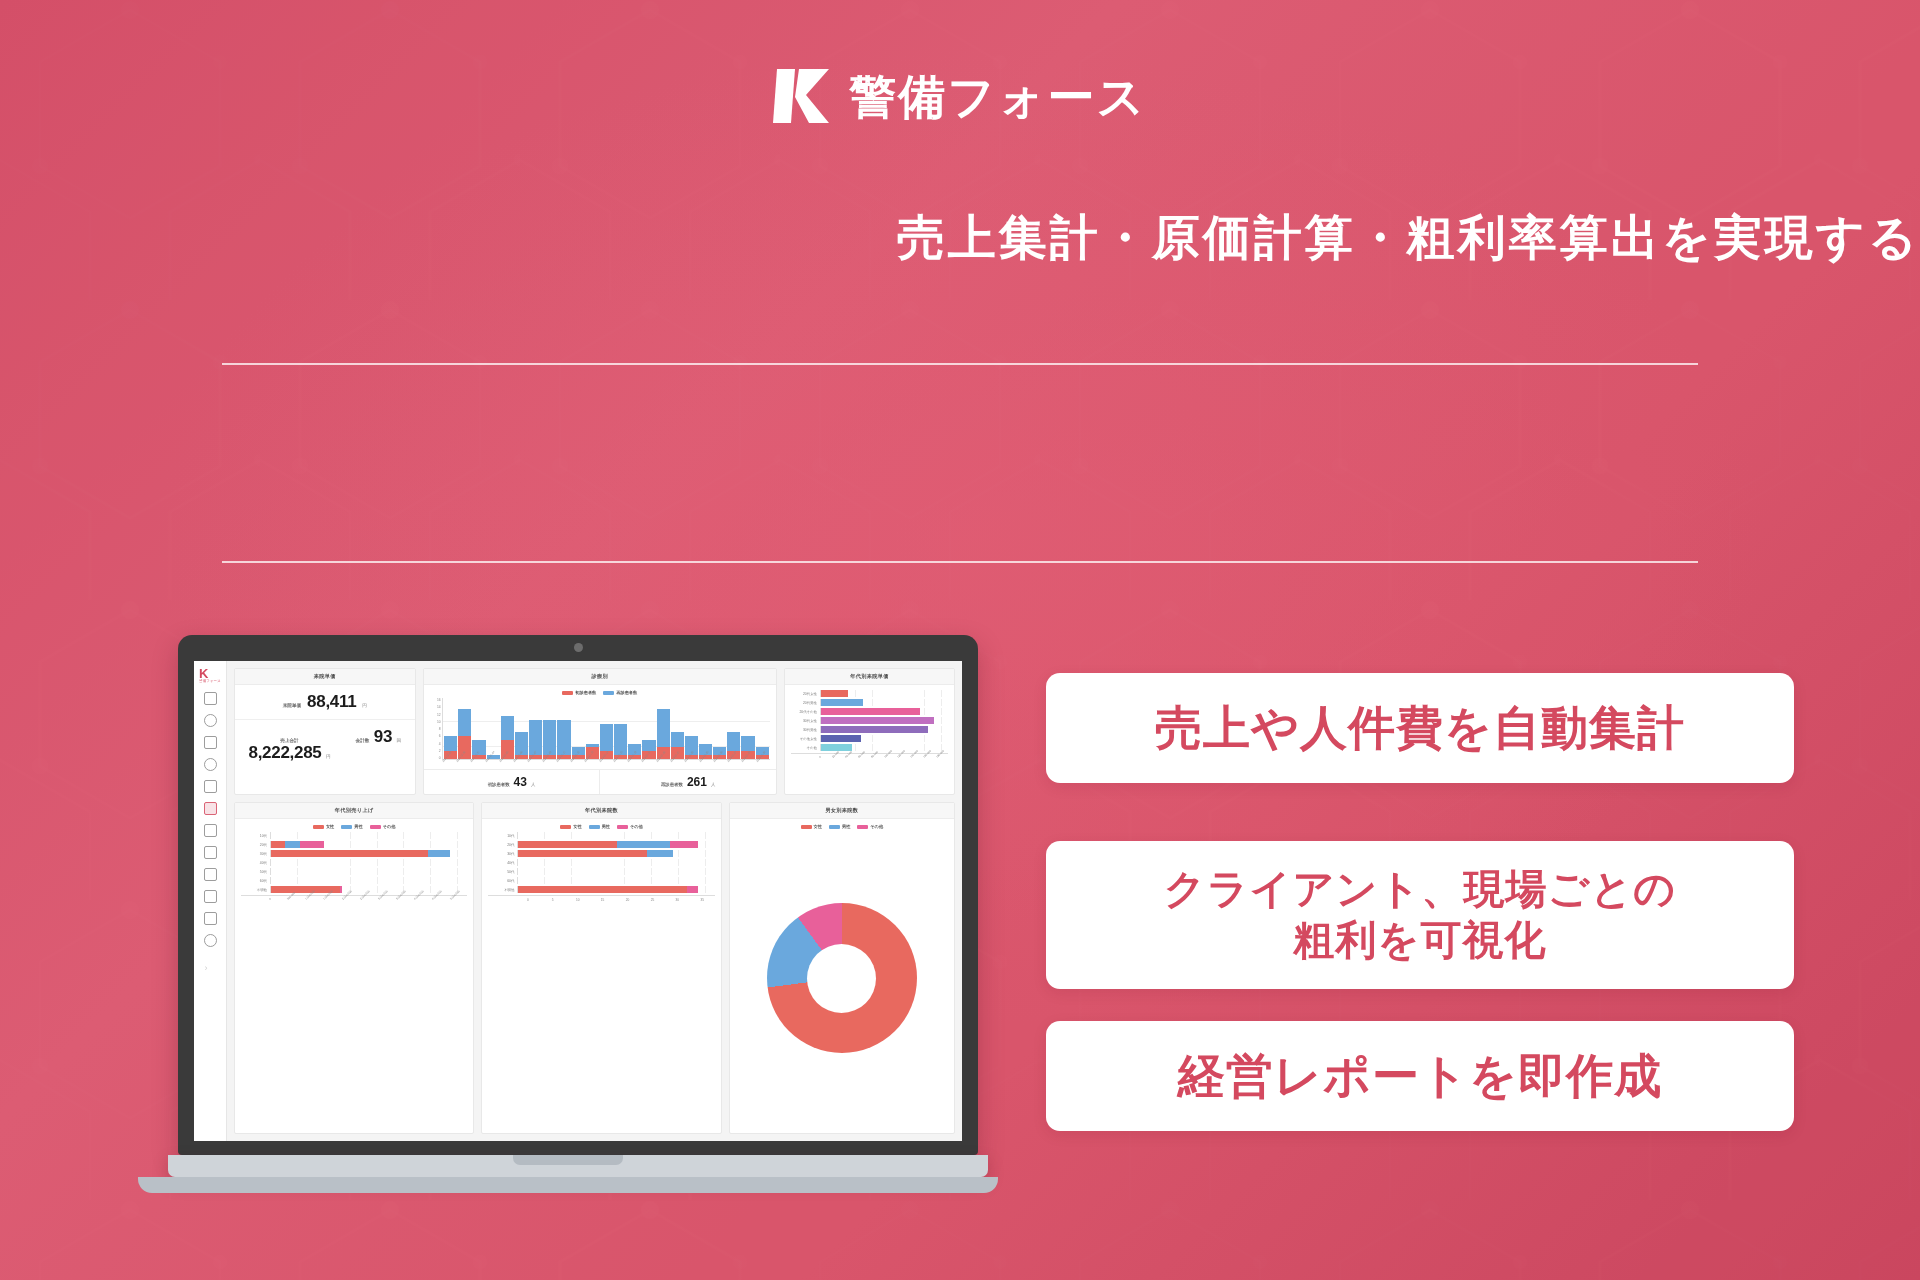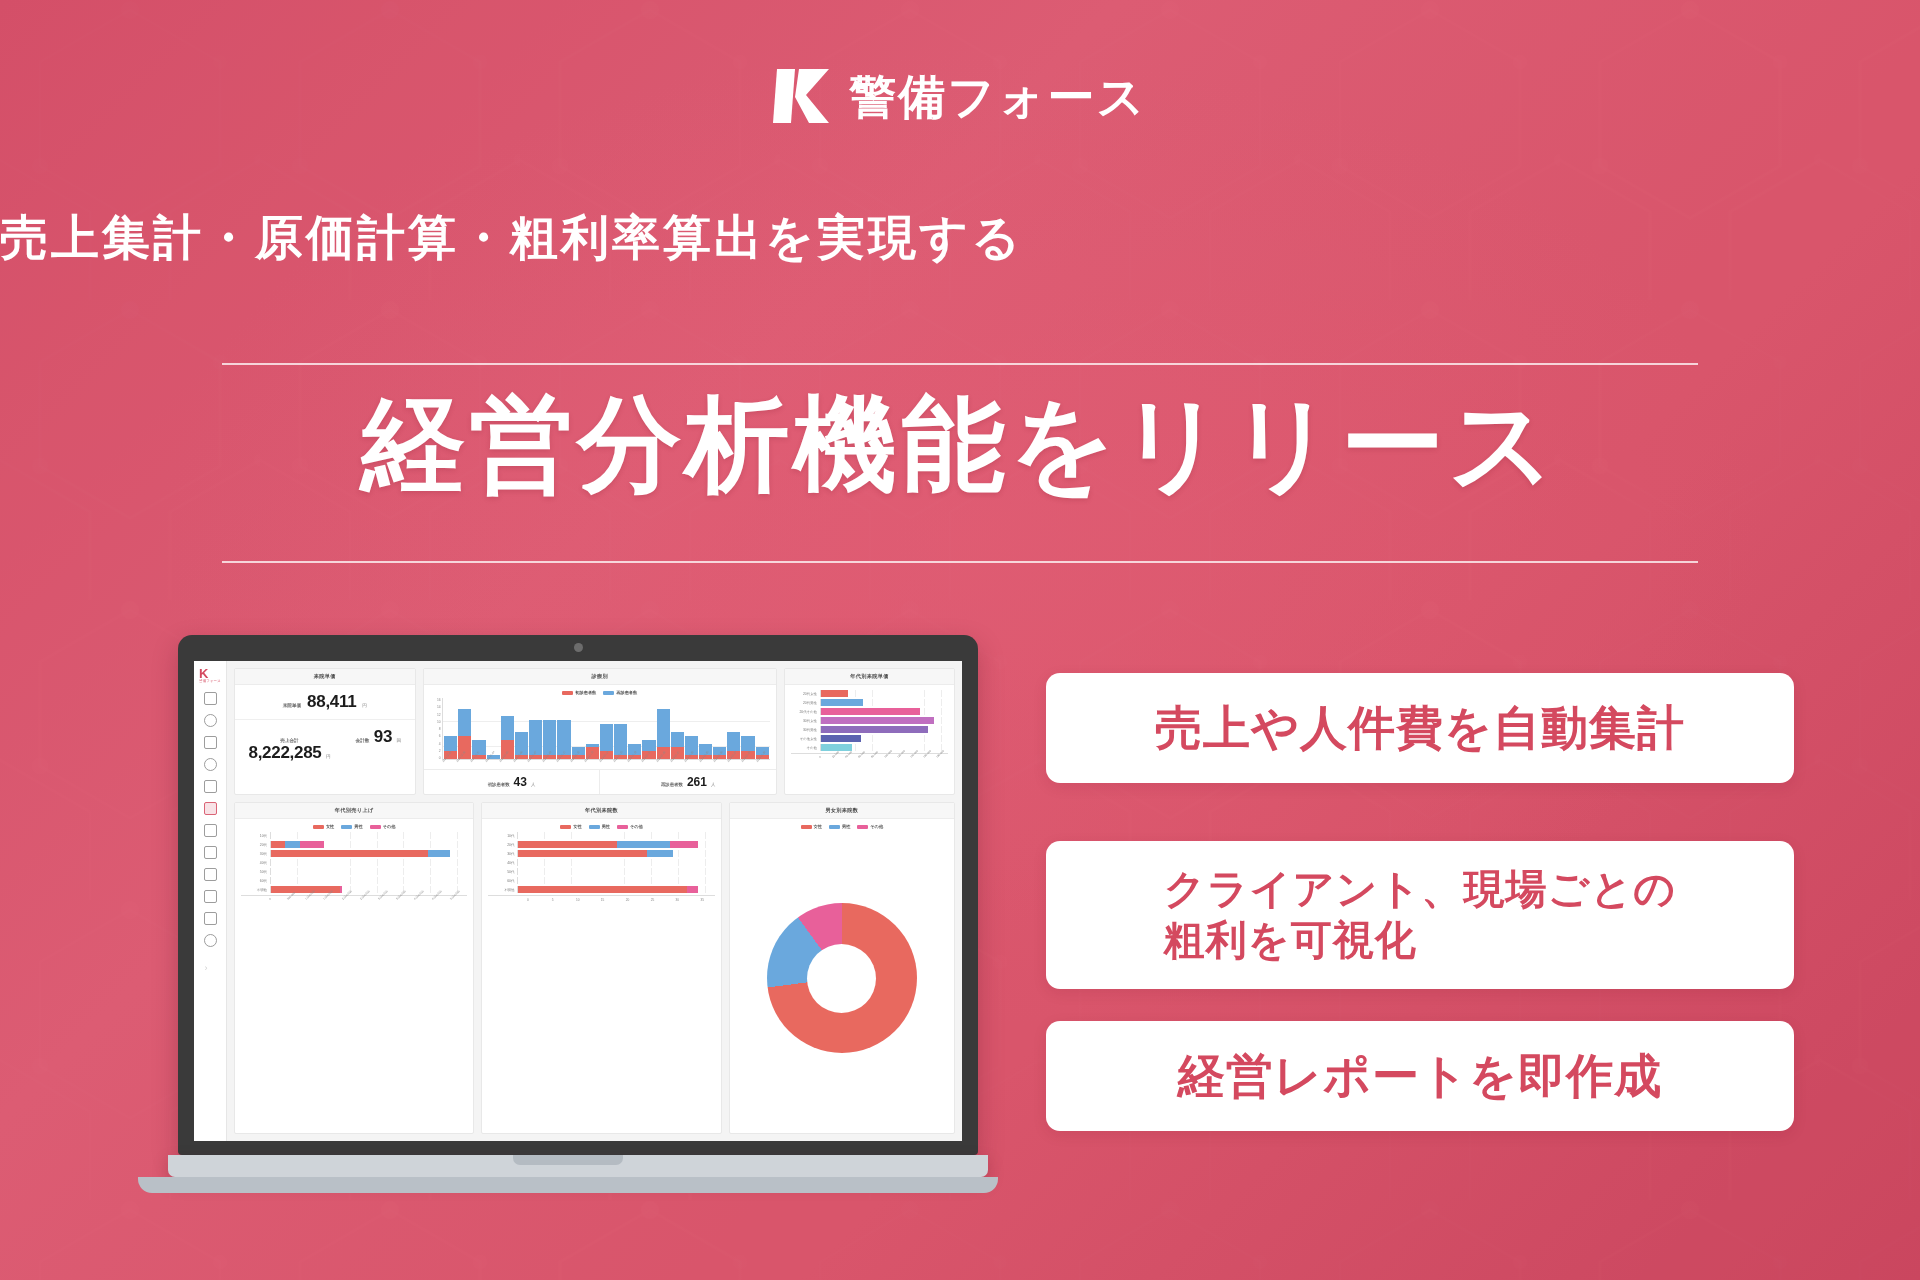--- a/index.html
+++ b/index.html
@@ -18,21 +18,21 @@
     mix-blend-mode:normal;opacity:.92;}
   #content{position:absolute;inset:0;z-index:3;margin-top:13px;}
 
   
   .logo-wrap{position:absolute;left:0;right:0;top:52px;display:flex;justify-content:center;align-items:center;gap:16px;}
   .logo-k{width:60px;height:62px;}
   .logo-text{font-size:47px;font-weight:700;color:#fff;letter-spacing:2px;line-height:1;
              font-family:"DejaVu Sans","Liberation Sans",sans-serif;}
 
   
-  .sub-title{position:absolute;left:0;right:0;top:193px;text-align:left;
+  .sub-title{position:absolute;left:0;right:0;top:193px;text-align:right;
     color:#fff;font-size:48px;font-weight:700;letter-spacing:3px;
     font-family:"DejaVu Sans","Liberation Sans",sans-serif;}
   .rule{position:absolute;height:2px;background:rgba(255,255,255,.75);left:222px;right:222px;}
   .rule.top{top:350px;}
   .rule.bottom{top:548px;}
   .main-title{position:absolute;left:0;right:0;top:372px;text-align:center;
     color:#fff;font-size:104px;font-weight:900;letter-spacing:4px;line-height:1.15;
     font-family:"DejaVu Sans","Liberation Sans",sans-serif;
     text-shadow:0 2px 5px rgba(120,20,40,.18);}
 
@@ -112,21 +112,21 @@
     transform-origin:left top;white-space:nowrap;}
   .hax.flat span{transform:none;text-align:center;font-size:3.2px;}
 
   
   .donut-wrap{flex:1;display:flex;align-items:center;justify-content:center;padding:6px 0 10px 0;}
   .donut{width:150px;height:150px;border-radius:50%;position:relative;}
   .donut::after{content:"";position:absolute;inset:27%;background:#fff;border-radius:50%;}
 
   
   .feat{position:absolute;background:#fff;border-radius:14px;
-    display:flex;align-items:center;justify-content:center;
+    display:flex;align-items:center;justify-content:center;text-align:center;
     color:#d4495f;font-weight:900;letter-spacing:1px;line-height:1.25;
     box-shadow:0 4px 14px rgba(120,20,40,.12);
     font-family:"DejaVu Sans","Liberation Sans",sans-serif;}
   #feat-1{left:1046px;top:660px;width:748px;height:110px;font-size:47px;}
   #feat-2{left:1046px;top:828px;width:748px;height:148px;font-size:41px;}
   #feat-3{left:1046px;top:1008px;width:748px;height:110px;font-size:47px;}
 </style>
 </head>
 <body>
 
@@ -153,21 +153,20 @@
   <div class="logo-wrap">
     <svg class="logo-k" viewBox="0 0 60 62">
       <path d="M4 4 H22 L18 58 H0 Z" fill="#ffffff"></path>
       <path d="M26 4 H56 L33 30 L56 58 H36 L22 32 Z" fill="#ffffff"></path>
     </svg>
     <span class="logo-text">警備フォース</span>
   </div>
 
   <div class="sub-title">売上集計・原価計算・粗利率算出を実現する</div>
   <div class="rule top"></div>
-  <div class="main-title">経営分析機能をリリース</div>
   <div class="rule bottom"></div>
 
   <div class="laptop">
     <div class="laptop-lid">
       <div class="laptop-cam"></div>
       <div class="screen">
 
         <div class="dash-side">
           <div class="side-logo">
             <span>K</span>

